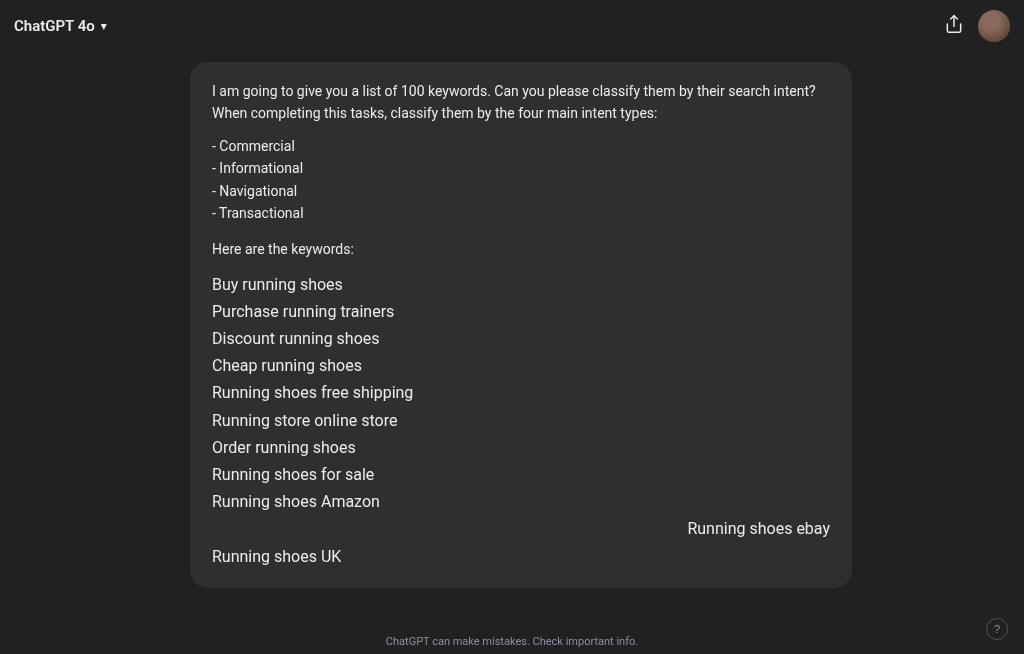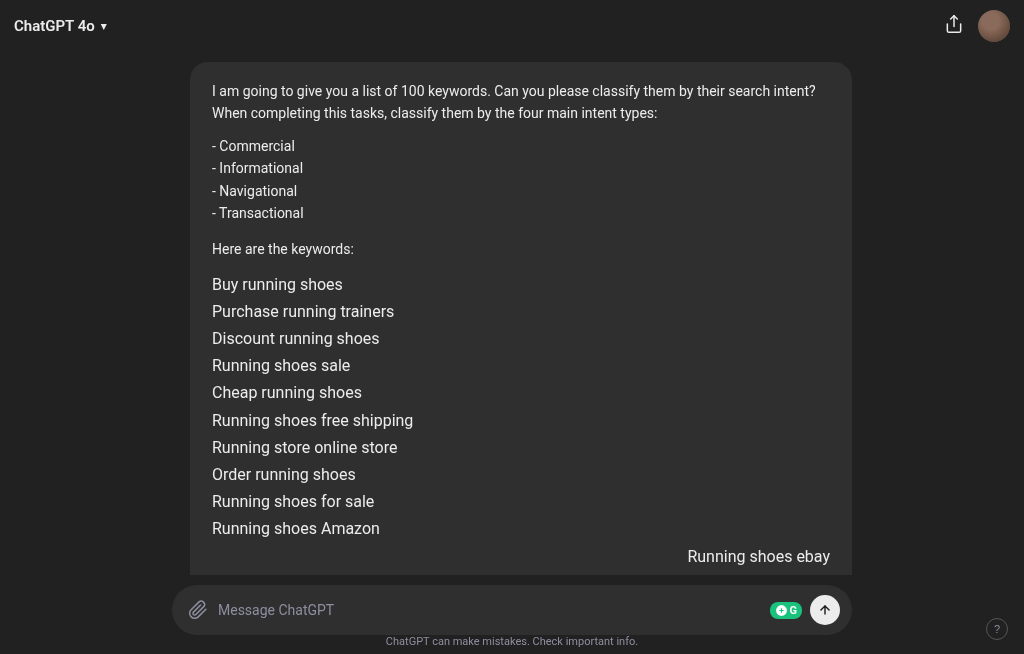--- a/index.html
+++ b/index.html
@@ -260,59 +260,35 @@
         <div>- Commercial</div>
         <div>- Informational</div>
         <div>- Navigational</div>
         <div>- Transactional</div>
       </div>
       <p style="margin-top:14px;">Here are the keywords:</p>
       <div class="keyword-list">
         <div>Buy running shoes</div>
         <div>Purchase running trainers</div>
         <div>Discount running shoes</div>
-        <div>Running shoes sale</div>
         <div>Cheap running shoes</div>
         <div>Running shoes free shipping</div>
         <div>Running store online store</div>
         <div>Order running shoes</div>
         <div>Running shoes for sale</div>
         <div style="display:flex;align-items:center;gap:6px;">
           <span>Running shoes Amazon</span>
         </div>
         <div style="display:flex;align-items:center;gap:6px;justify-content:flex-end;">
           <span>Running shoes ebay</span>
 
         </div>
         <div>Running shoes UK</div>
       </div>
     </div>
   </div>
 </div>
 
 <div class="input-area">
-  <div class="input-container">
-    <button class="attach-btn">
-      <svg width="20" height="20" viewBox="0 0 24 24" fill="none" stroke="currentColor" stroke-width="1.8" stroke-linecap="round" stroke-linejoin="round">
-        <path d="M21.44 11.05l-9.19 9.19a6 6 0 0 1-8.49-8.49l9.19-9.19a4 4 0 0 1 5.66 5.66l-9.2 9.19a2 2 0 0 1-2.83-2.83l8.49-8.48"></path>
-      </svg>
-    </button>
-    <input class="message-input" type="text" placeholder="Message ChatGPT" style="">
-    <div class="input-right-icons">
-      <div style="display:flex;align-items:center;background:#19c37d;border-radius:8px;padding:2px 5px;gap:2px;cursor:pointer;">
-        <svg width="13" height="13" viewBox="0 0 24 24" fill="white">
-          <circle cx="12" cy="12" r="10"></circle>
-          <path d="M8 12h8M12 8v8" stroke="#19c37d" stroke-width="2"></path>
-        </svg>
-        <span style="color:white;font-size:11px;font-weight:bold;">G</span>
-      </div>
-      <button class="send-btn">
-        <svg width="14" height="14" viewBox="0 0 24 24" fill="none" stroke="currentColor" stroke-width="2.5" stroke-linecap="round" stroke-linejoin="round">
-          <line x1="12" y1="19" x2="12" y2="5"></line>
-          <polyline points="5 12 12 5 19 12"></polyline>
-        </svg>
-      </button>
-    </div>
-  </div>
   <p class="footer-note">ChatGPT can make mistakes. Check important info.</p>
 </div>
 
 <button class="help-btn">?</button>
 
 </body></html>

